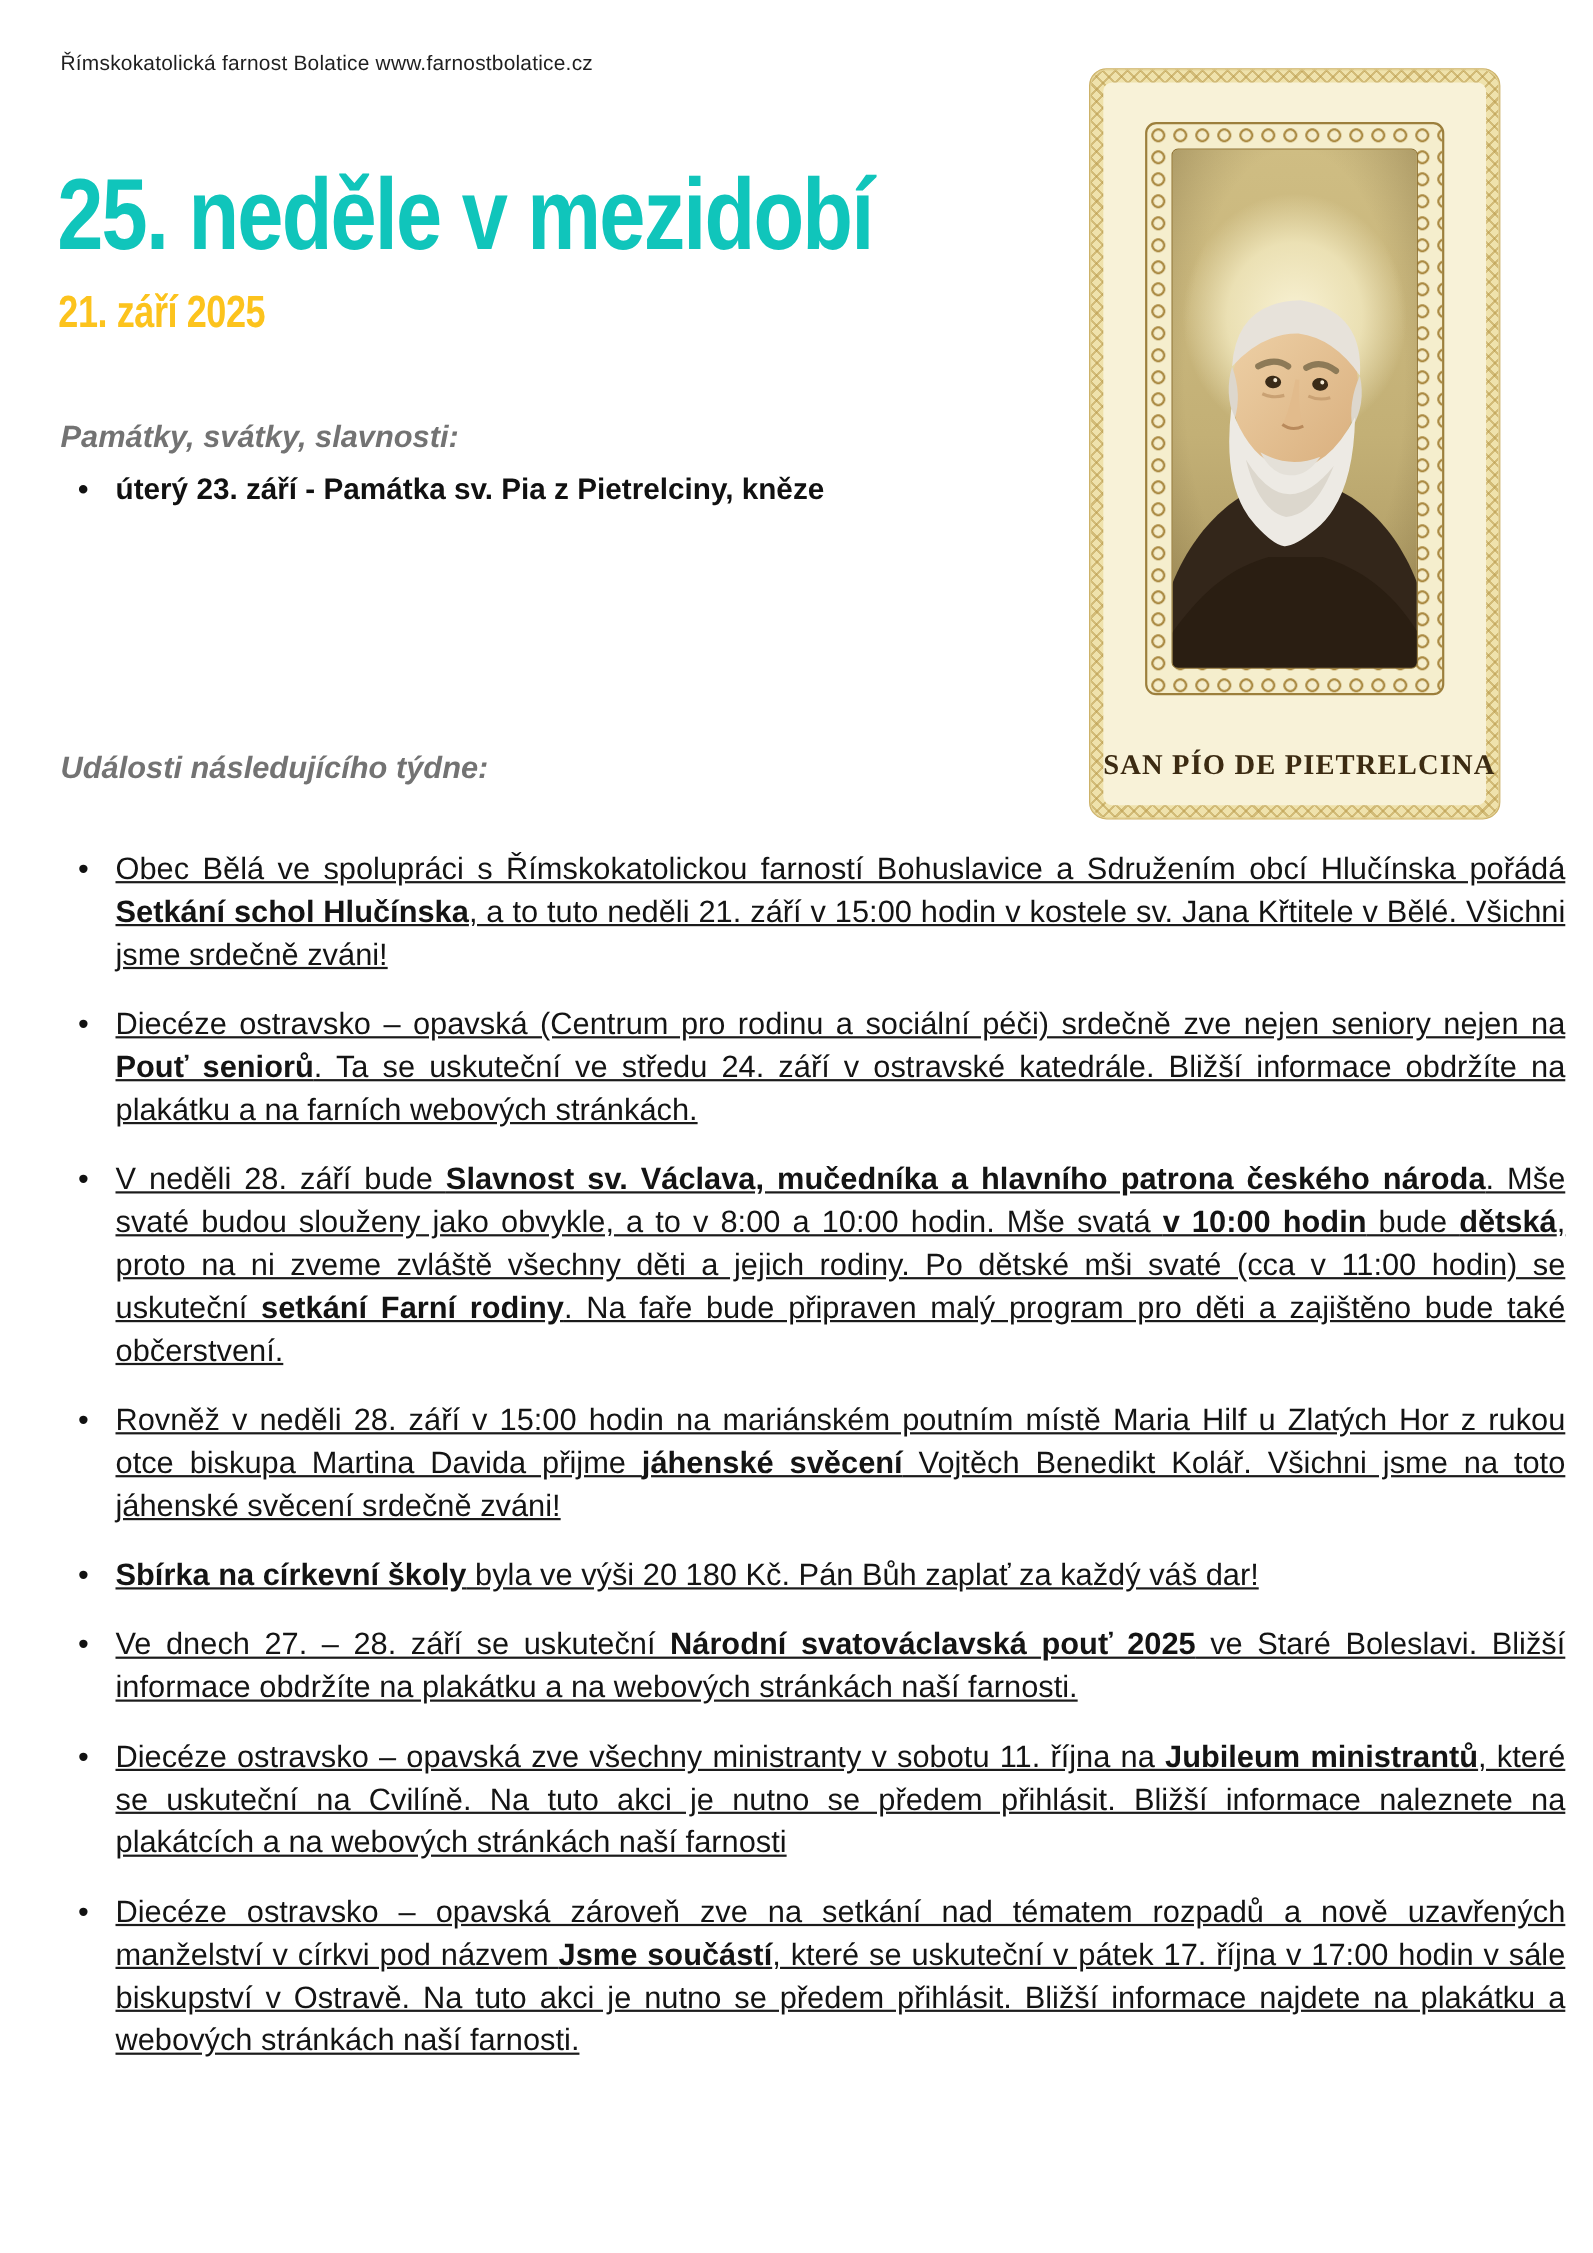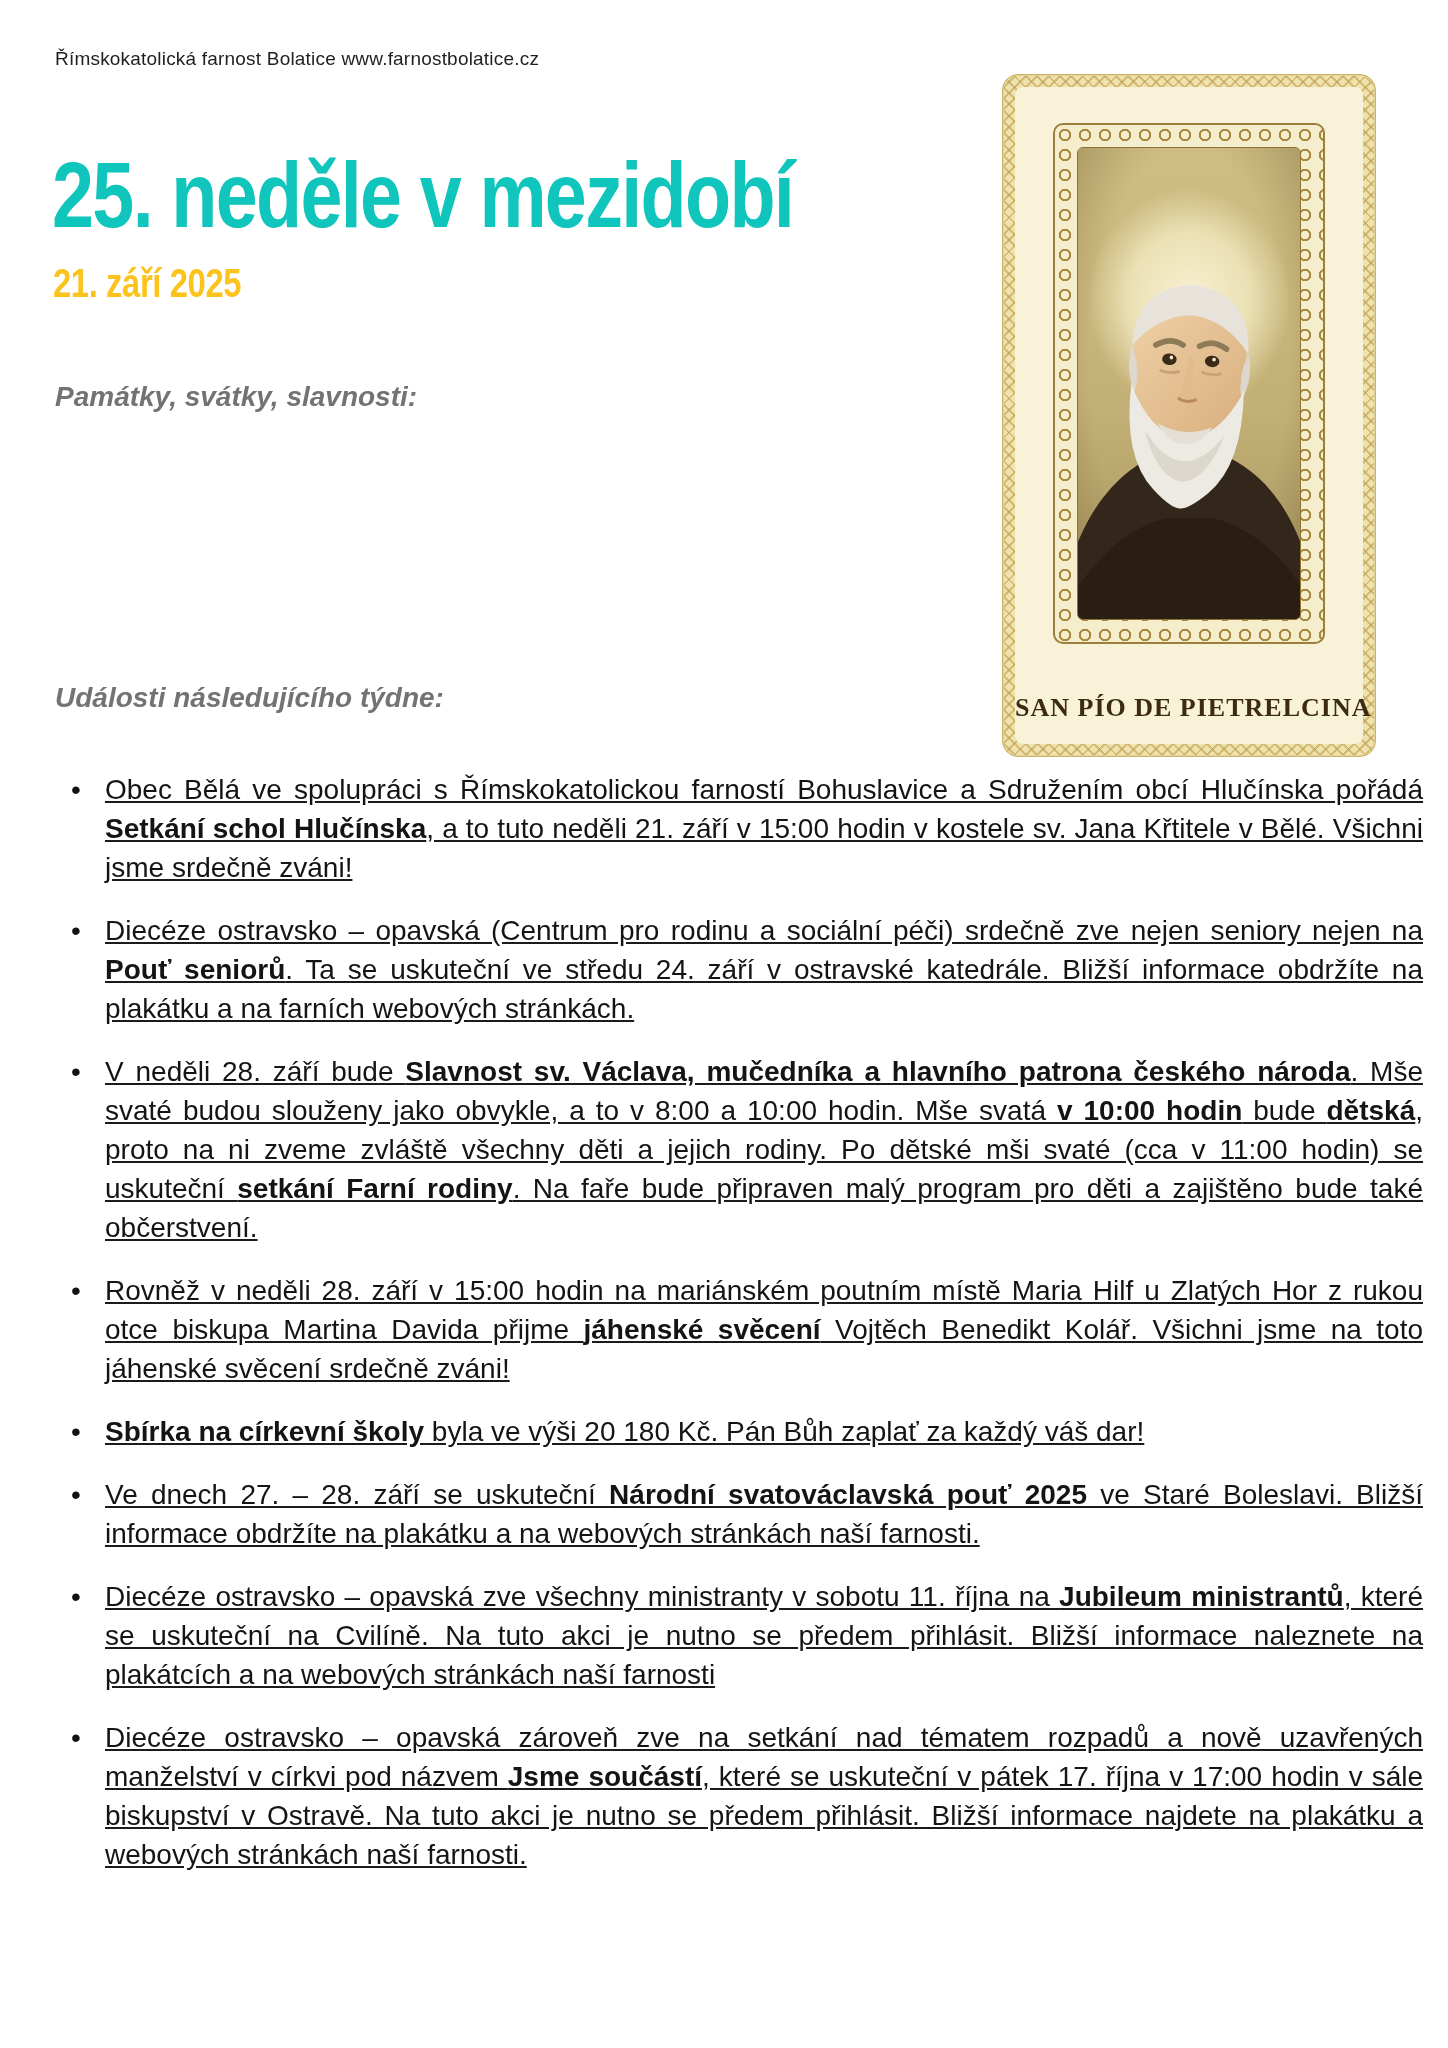--- a/index.html
+++ b/index.html
@@ -84,35 +84,36 @@
 </head>
 <body>
 
 <div class="abs parish-header">Římskokatolická farnost Bolatice www.farnostbolatice.cz</div>
 
 <h1 class="abs page-title">25. neděle v mezidobí</h1>
 <div class="abs page-date">21. září 2025</div>
 
 <div class="abs section-heading memorials-heading">Památky, svátky, slavnosti:</div>
 <ul class="abs memorials-list">
+    <li>úterý 23. září - Památka sv. Pia z Pietrelciny, kněze</li>
   </ul>
 
 <div class="abs section-heading events-heading">Události následujícího týdne:</div>
 <ul class="abs events-list">
     <li><span>Obec Bělá ve spolupráci s Římskokatolickou farností Bohuslavice a Sdružením obcí Hlučínska pořádá </span><span class="b">Setkání schol Hlučínska</span><span>, a to tuto neděli 21. září v 15:00 hodin v kostele sv. Jana Křtitele v Bělé. Všichni jsme srdečně zváni!</span></li>
     <li><span>Diecéze ostravsko – opavská (Centrum pro rodinu a sociální péči) srdečně zve nejen seniory nejen na </span><span class="b">Pouť seniorů</span><span>. Ta se uskuteční ve středu 24. září v ostravské katedrále. Bližší informace obdržíte na plakátku a na farních webových stránkách.</span></li>
     <li><span>V neděli 28. září bude </span><span class="b">Slavnost sv.  Václava, mučedníka a hlavního patrona českého národa</span><span>. Mše svaté budou slouženy jako obvykle, a to v 8:00 a 10:00 hodin. Mše svatá </span><span class="b">v 10:00 hodin</span><span> bude </span><span class="b">dětská</span><span>, proto na ni zveme zvláště všechny děti a jejich rodiny. Po dětské mši svaté (cca v 11:00 hodin) se uskuteční </span><span class="b">setkání Farní rodiny</span><span>. Na faře bude připraven malý program pro děti a zajištěno bude také občerstvení.</span></li>
     <li><span>Rovněž v neděli 28. září v 15:00 hodin na mariánském poutním místě Maria Hilf u Zlatých Hor z rukou otce biskupa Martina Davida přijme </span><span class="b">jáhenské svěcení</span><span> Vojtěch Benedikt Kolář. Všichni jsme na toto jáhenské svěcení srdečně zváni!</span></li>
     <li><span class="b">Sbírka na církevní školy</span><span> byla ve výši 20 180 Kč. Pán Bůh zaplať za každý váš dar!</span></li>
     <li><span>Ve dnech 27. – 28. září se uskuteční </span><span class="b">Národní svatováclavská pouť 2025</span><span> ve Staré Boleslavi. Bližší informace obdržíte na plakátku a na webových stránkách naší farnosti.</span></li>
     <li><span>Diecéze ostravsko – opavská zve všechny ministranty v sobotu 11. října na </span><span class="b">Jubileum ministrantů</span><span>, které se uskuteční na Cvilíně. Na tuto akci je nutno se předem přihlásit. Bližší informace naleznete na plakátcích a na webových stránkách naší farnosti</span></li>
     <li><span>Diecéze ostravsko – opavská zároveň zve na setkání nad tématem rozpadů a nově uzavřených manželství v církvi pod názvem </span><span class="b">Jsme součástí</span><span>, které se uskuteční v pátek 17. října v 17:00 hodin v sále biskupství v Ostravě. Na tuto akci je nutno se předem přihlásit. Bližší informace najdete na plakátku a webových stránkách naší farnosti.</span></li>
   </ul>
 
-<figure class="abs holy-card" style="margin:12px;">
+<figure class="abs holy-card" style="margin:0;">
   <div class="card-inner">
     <div class="ornament-frame">
       <div class="portrait-frame">
         <svg viewBox="0 0 244 496" preserveAspectRatio="none" aria-hidden="true">
           <defs>
             <linearGradient id="bgGrad" x1="0" y1="0" x2="0" y2="1">
               <stop offset="0" stop-color="#cfbd83"></stop>
               <stop offset=".55" stop-color="#c3b076"></stop>
               <stop offset="1" stop-color="#a8955f"></stop>
             </linearGradient>

